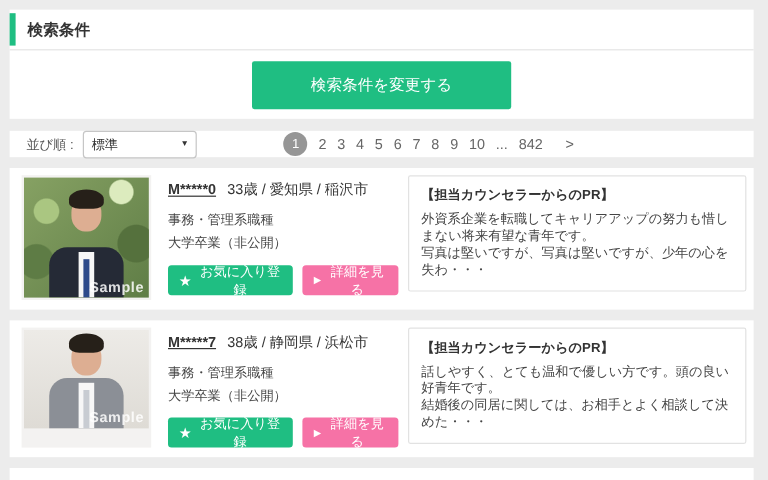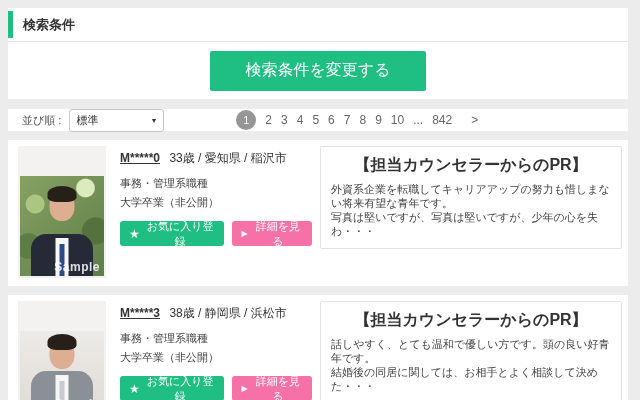--- a/index.html
+++ b/index.html
@@ -10,21 +10,21 @@
   .page{padding:8px 12px 0 8px;}
 
   
   .search-panel{background:#fff;}
   .panel-header{height:33px;display:flex;align-items:center;border-bottom:1px solid #e4e4e4;}
   .accent-bar{width:5px;height:27px;background:#1fbe82;margin-right:10px;}
   .panel-title{font-size:13px;font-weight:bold;color:#333;}
   .panel-body{height:57px;display:flex;align-items:center;justify-content:center;}
   .btn-change{
     width:216px;height:40px;background:#1fbe82;color:#fff;border:none;border-radius:2px;
-    font-size:16px;font-family:inherit;cursor:pointer;
+    font-size:13px;font-family:inherit;cursor:pointer;
   }
 
   
   .toolbar{margin-top:10px;background:#fff;height:22px;display:flex;align-items:center;padding:0 8px 0 14px;}
   .sort-label{font-size:11px;color:#555;}
   .sort-select{
     margin-left:8px;min-width:52px;height:21px;border:1px solid #c6c6c6;border-radius:3px;background:#fff;
     display:flex;align-items:center;justify-content:space-between;padding:0 6px;font-size:11px;color:#333;cursor:pointer;gap:44px;
   }
   .sort-caret{font-size:7px;color:#333;margin-left:8px;}
@@ -33,21 +33,21 @@
     width:20px;height:20px;border-radius:50%;background:#969696;color:#fff;
     display:flex;align-items:center;justify-content:center;font-size:11px;
   }
   .page-link{cursor:pointer;}
   .page-next{margin-left:10px;cursor:pointer;color:#666;}
   .result-summary{margin-left:auto;font-size:11px;color:#555;}
 
   
   .card{background:#fff;margin-top:9px;display:flex;padding:6px 6px 8px 10px;}
   .photo-frame{background:#f3f2f1;padding:2px;flex:0 0 auto;}
-  .photo{position:relative;width:84px;overflow:hidden;margin-top:28px;}
+  .photo{position:relative;width:104px;overflow:hidden;}
   .photo-tall{height:100px;}
   .photo-short{height:82px;}
   .photo1{background:
     radial-gradient(circle at 18% 28%,#aac681 0 9%,rgba(0,0,0,0) 10%),
     radial-gradient(circle at 78% 12%,#dcebbe 0 8%,rgba(0,0,0,0) 9%),
     radial-gradient(circle at 90% 55%,#55713d 0 14%,rgba(0,0,0,0) 15%),
     radial-gradient(circle at 10% 70%,#5e7c45 0 12%,rgba(0,0,0,0) 13%),
     linear-gradient(135deg,#86a163,#5f7d46);}
   .photo2{background:linear-gradient(180deg,#edebe7,#dedbd5);}
   .head{position:absolute;left:50%;transform:translateX(-50%);top:15px;width:25px;height:30px;
@@ -72,21 +72,21 @@
   .buttons{margin-top:11px;display:flex;gap:8px;}
   .btn-fav{background:#1fbe82;color:#fff;border:none;border-radius:3px;height:25px;padding:0 9px;
     font-size:11px;font-family:inherit;display:flex;align-items:center;gap:5px;cursor:pointer;}
   .btn-detail{background:#f672a6;color:#fff;border:none;border-radius:3px;height:25px;padding:0 9px;
     font-size:11px;font-family:inherit;display:flex;align-items:center;gap:5px;cursor:pointer;}
   .star-ico{font-size:12px;line-height:1;}
   .play-ico{font-size:8px;line-height:1;}
 
   .pr-box{margin-left:8px;flex:1;align-self:flex-start;border:1px solid #e2e2e2;border-radius:2px;
     padding:8px 10px 10px 10px;background:#fff;}
-  .pr-title{font-size:16px;font-weight:bold;color:#333;text-align:center;}
+  .pr-title{font-size:11px;font-weight:bold;color:#333;}
   .pr-text{font-size:11px;color:#444;line-height:14px;margin-top:6px;}
   .pr-text + .pr-text{margin-top:0;}
 </style>
 </head>
 <body>
 
 <div class="page">
 
   <section class="search-panel">
     <div class="panel-header">
@@ -165,21 +165,21 @@
         <div class="shirt"></div>
         <div class="tie tie-silver"></div>
         <div class="head" style="top:8px">
             <div class="hair"></div>
           </div>
         <span class="watermark">Sample</span>
       </div>
     </div>
     <div class="info">
       <div class="name-line">
-        <span class="profile-name">M*****3</span>
+        <span class="profile-name">M*****7</span>
         <span class="profile-meta">38歳 / 静岡県 / 浜松市</span>
       </div>
       <div class="job">事務・管理系職種</div>
       <div class="edu">大学卒業（非公開）</div>
       <div class="buttons">
         <button class="btn-fav">
           <span class="star-ico">★</span>
           <span>お気に入り登録</span>
         </button>
         <button class="btn-detail">

